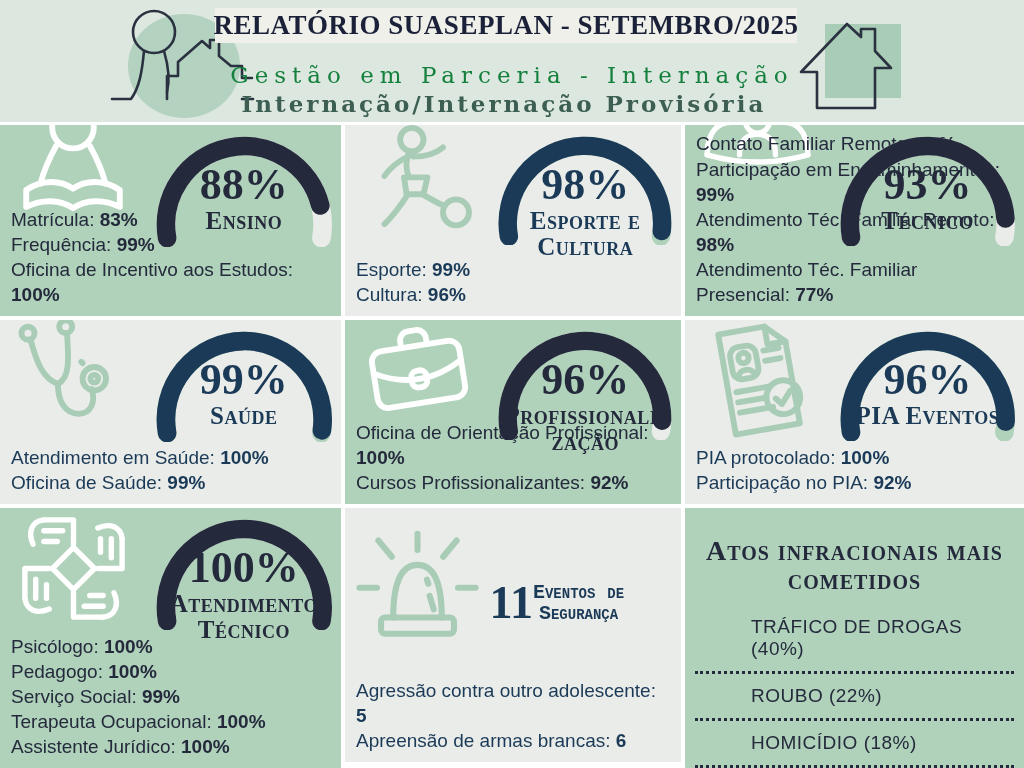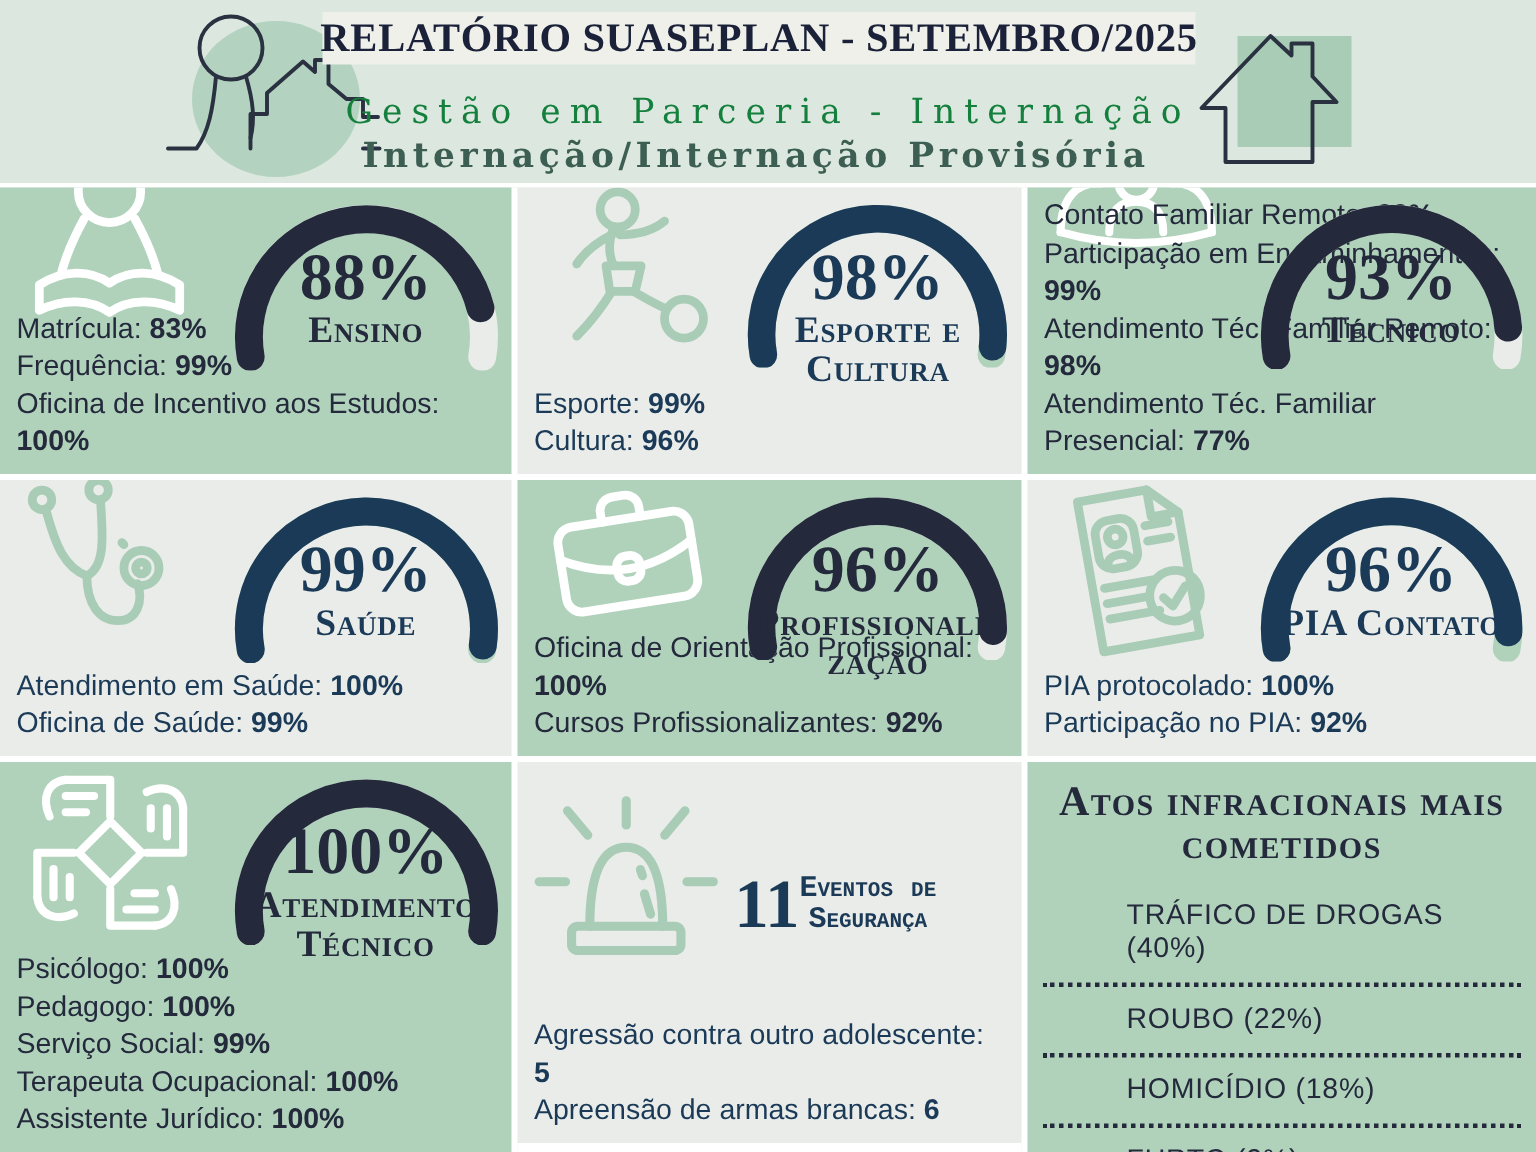--- a/index.html
+++ b/index.html
@@ -29,21 +29,21 @@
   .metrics{margin-top:auto;padding:4px 11px 9px;font-size:19px;line-height:1.32;color:var(--ink);}
   .metric .m-value{font-weight:bold;}
 
   
   .count-box{width:57%;display:flex;flex-direction:row;align-items:center;padding-top:24px;color:var(--ink);}
   .count{font-family:"Liberation Serif",serif;font-weight:bold;font-size:46px;line-height:1;}
   .count-title{font-family:Liberation Mono, monospace;font-weight:bold;font-variant:small-caps;font-size:20px;line-height:1.05;white-space:pre-line;text-align:center;margin-top:0;}
   .card-eventos{border-bottom:6px solid #ffffff;}
 
   
-  .card-atos{padding:12px 10px 0;}
+  .card-atos{padding:28px 10px 0;}
   .atos-title{font-family:"Liberation Serif",serif;font-weight:bold;font-variant:small-caps;font-size:28px;line-height:1.05;letter-spacing:1px;color:#242a3c;text-align:center;white-space:pre-line;}
   .atos-list{margin-top:10px;}
   .atos-item{color:#242a3c;font-size:19px;letter-spacing:.5px;padding:11px 0 11px 56px;}
   .atos-item:not(:last-child){border-bottom:3px dotted #242a3c;}
 
   svg.icon{fill:none;stroke:currentColor;stroke-width:4.5;stroke-linecap:round;stroke-linejoin:round;}
   svg.hline{fill:none;stroke:#2a3140;stroke-width:2.6;stroke-linecap:round;stroke-linejoin:round;}
 </style>
 </head>
 <body>
@@ -248,21 +248,21 @@
             </g>
           </svg>
         </div>
         <div class="gauge-box">
           <svg viewBox="0 0 200 122">
               <path d="M 17.28 112.59 A 84 84 0 1 1 182.72 112.59" fill="none" stroke="#b0d2bb" stroke-width="20" stroke-linecap="round"></path>
               <path d="M 17.28 112.59 A 84 84 0 1 1 183.95 100.93" fill="none" stroke="#1b3a58" stroke-width="20" stroke-linecap="round"></path>
             </svg>
           <div class="gauge-overlay">
             <div class="pct">96%</div>
-            <div class="g-title">PIA Contato</div>
+            <div class="g-title">PIA Eventos</div>
           </div>
         </div>
       </div>
       <div class="metrics">
           <div class="metric"><span class="m-label">PIA protocolado: </span><span class="m-value">100%</span></div>
           <div class="metric"><span class="m-label">Participação no PIA: </span><span class="m-value">92%</span></div>
         </div>
     </div>
 
     <div class="card t-green">

